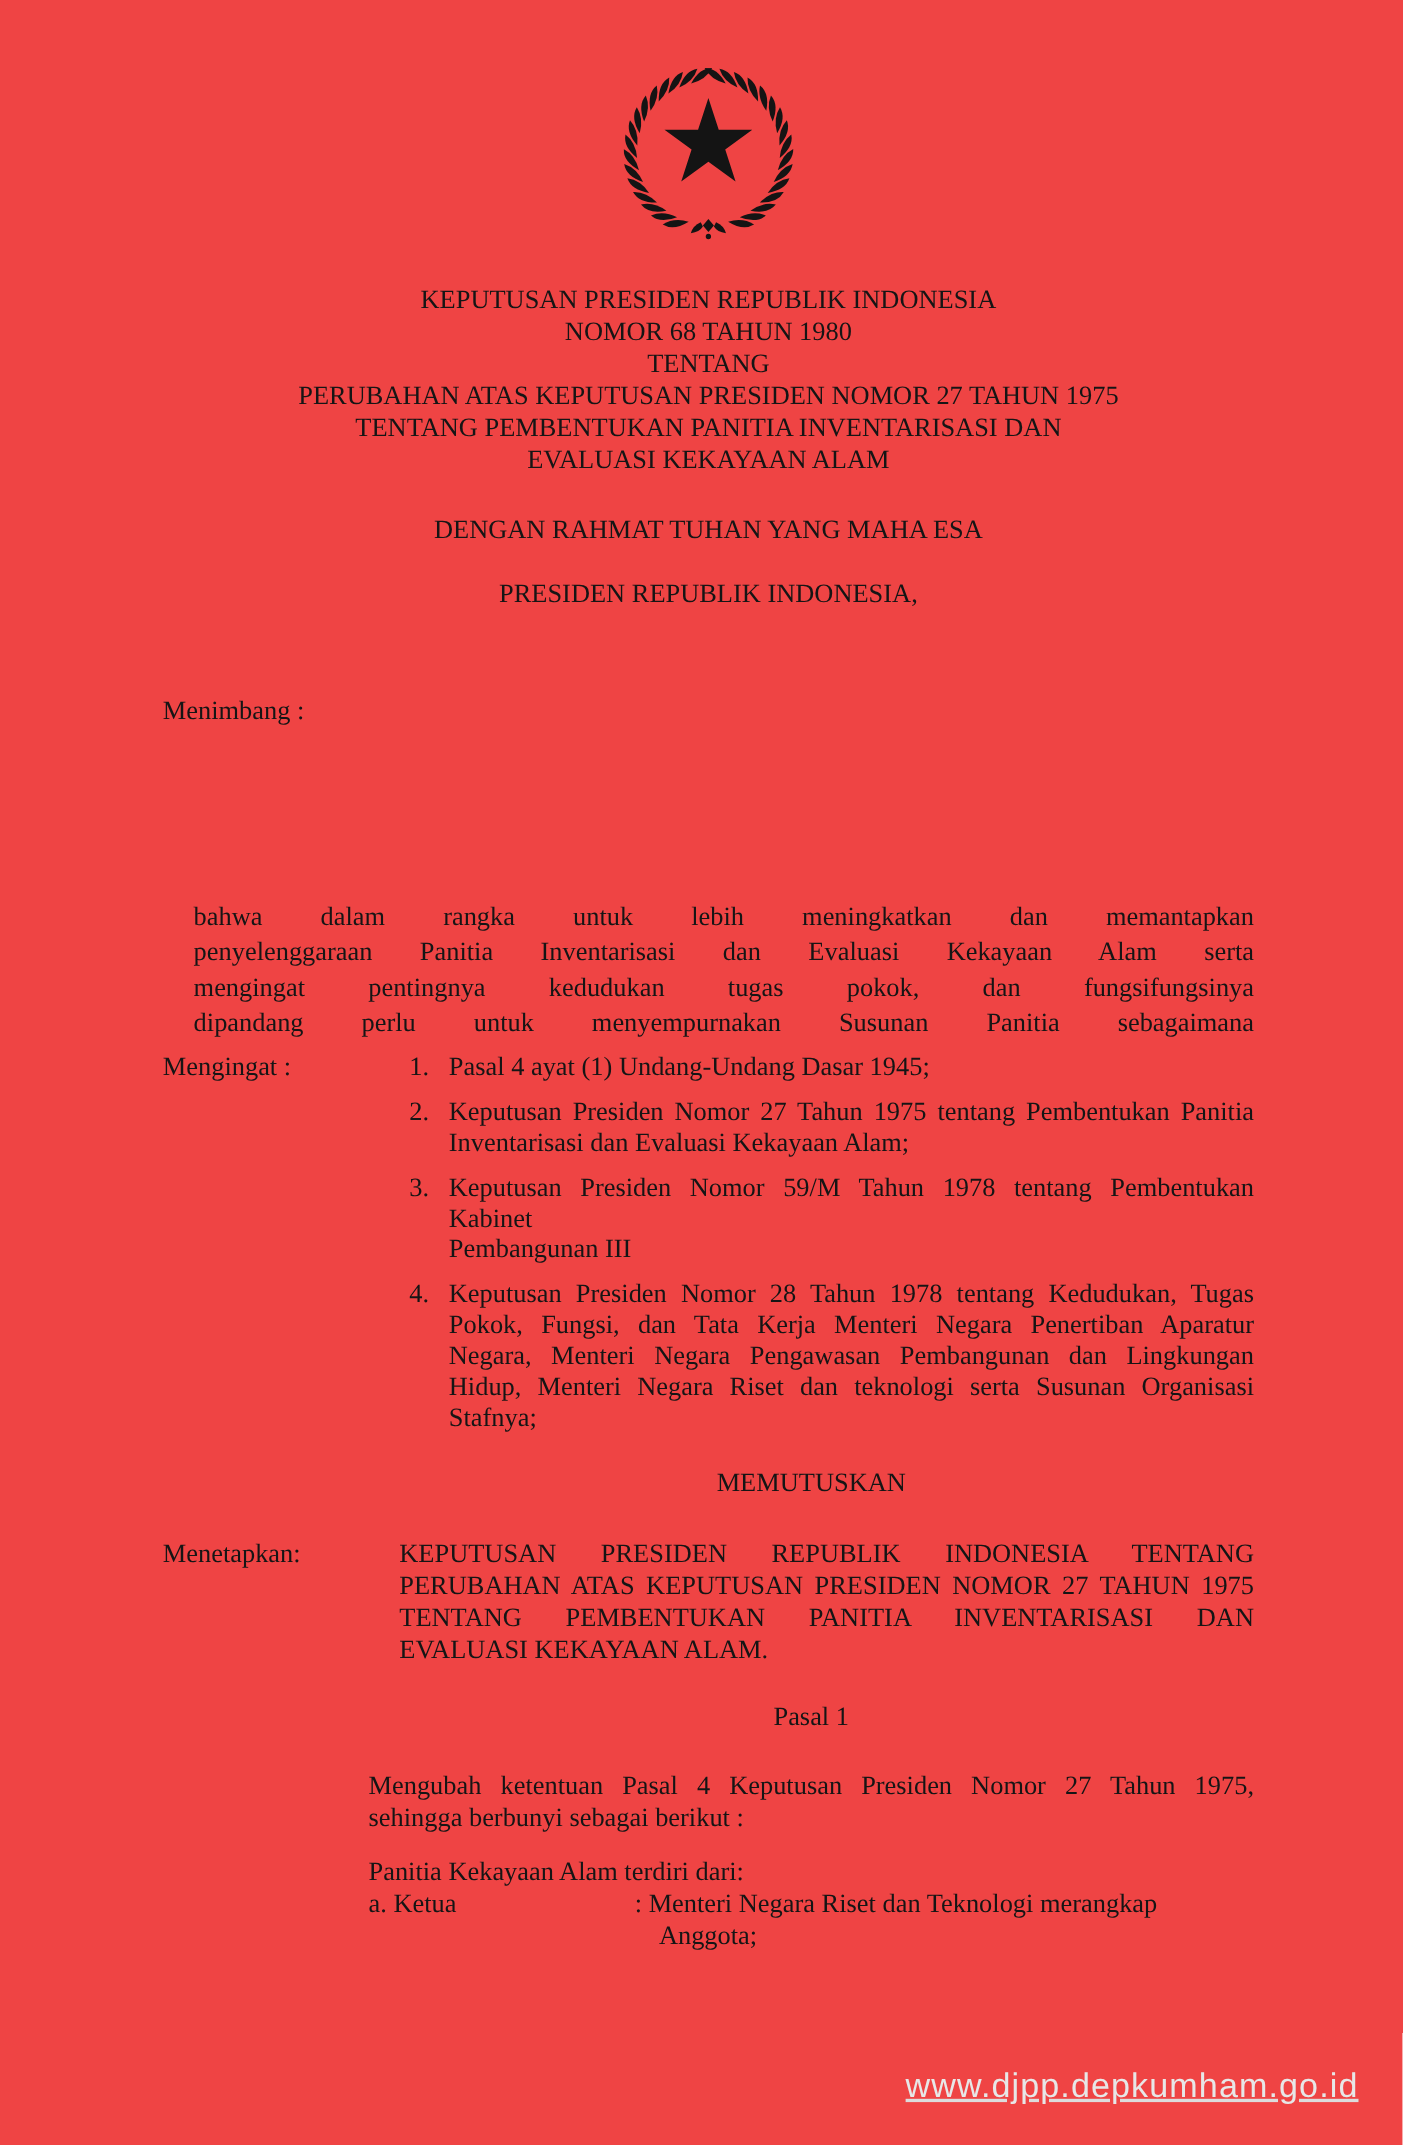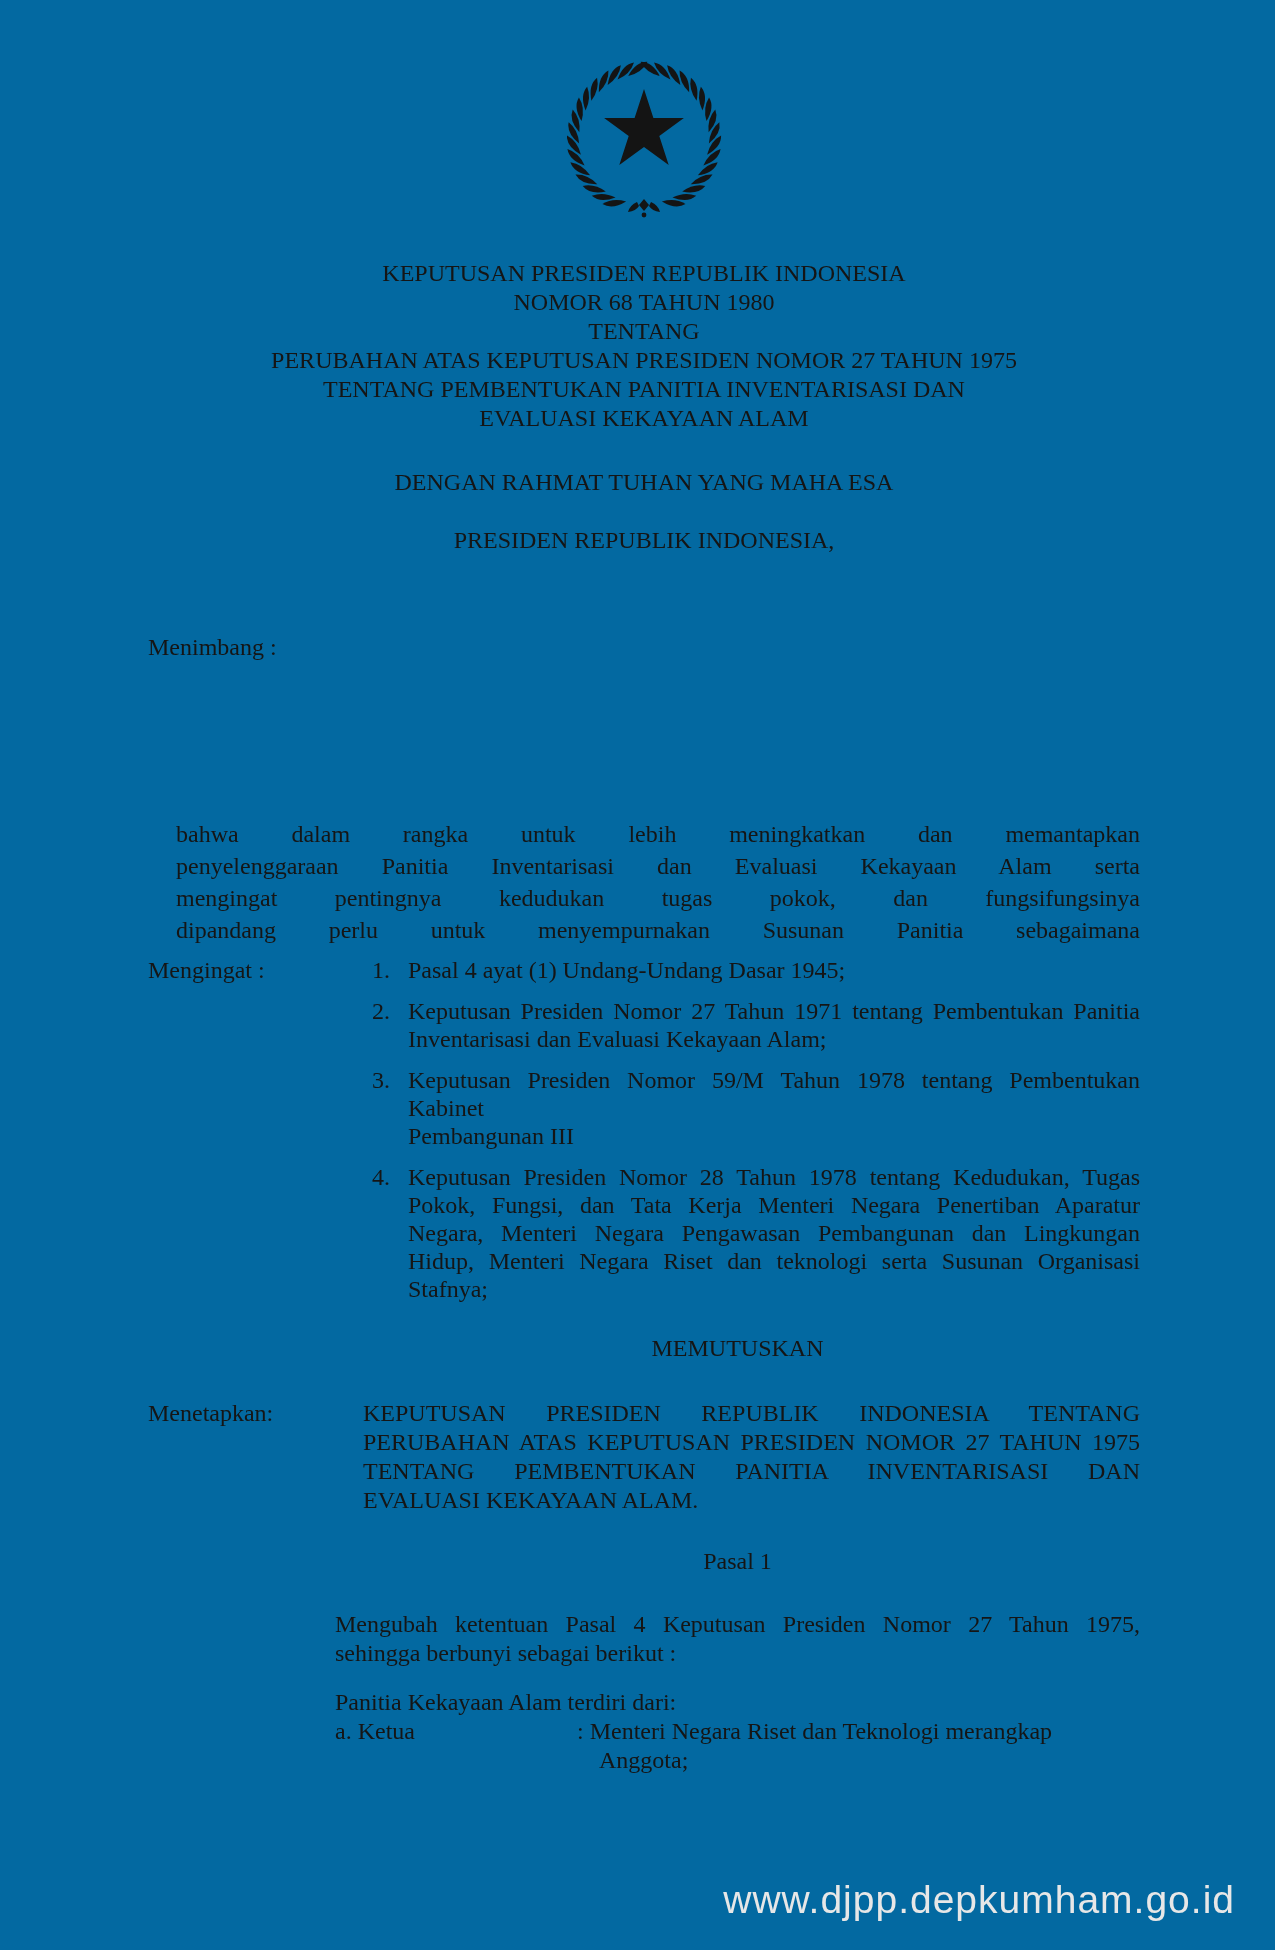--- a/index.html
+++ b/index.html
@@ -1,21 +1,21 @@
 <!DOCTYPE html>
 <html><head>
 <meta charset="utf-8">
 <style>
   html,body{margin:0;padding:0;background:#ffffff;}
   .page{
     position:relative;
     width:1275px;
     height:1950px;
     margin:0 auto;
-    background:#0369a1;
+    background:#ef4444;
     color:#151515;
     font-family:"Liberation Serif","DejaVu Serif",serif;
     font-size:24px;
     overflow:hidden;
   }
   .content{padding:0 135px 0 148px;}
   .logo{width:155px;height:168px;margin:55px auto 0;}
   .logo svg{display:block;}
   .title{margin-top:36px;line-height:29px;}
   .tline{text-align:center;}
@@ -39,23 +39,24 @@
   .kv .k{flex:0 0 242px;}
   .kv .v{flex:1;}
   .kv .v .l2{padding-left:22px;}
   .jline{text-align:justify;text-align-last:justify;}
   .jline.last{text-align-last:left;}
   .watermark{
     position:absolute;
     top:1878px;
     right:40px;
     font-family:"Liberation Sans","DejaVu Sans",sans-serif;
-    font-size:39px;
+    font-size:31px;
     letter-spacing:1px;
     color:#e7e7e7;
+    text-decoration:underline;
     text-decoration-color:#dcdcdc;
   }
   .emblem-fill{fill:#141414;}
 </style>
 </head>
 <body>
 
 <div class="page">
   <div class="content">
 
@@ -136,21 +137,21 @@
       <div class="cbody">
         <div class="li">
           <span class="num">1.</span>
           <div class="txt">
               <div class="jline last">Pasal 4 ayat (1) Undang-Undang Dasar 1945;</div>
             </div>
         </div>
         <div class="li">
           <span class="num">2.</span>
           <div class="txt">
-              <div class="jline">Keputusan Presiden Nomor 27 Tahun 1971 tentang Pembentukan Panitia</div>
+              <div class="jline">Keputusan Presiden Nomor 27 Tahun 1975 tentang Pembentukan Panitia</div>
               <div class="jline last">Inventarisasi dan Evaluasi Kekayaan Alam;</div>
             </div>
         </div>
         <div class="li">
           <span class="num">3.</span>
           <div class="txt">
               <div class="jline">Keputusan Presiden Nomor 59/M Tahun 1978 tentang Pembentukan Kabinet</div>
               <div class="jline last">Pembangunan III</div>
             </div>
         </div>

